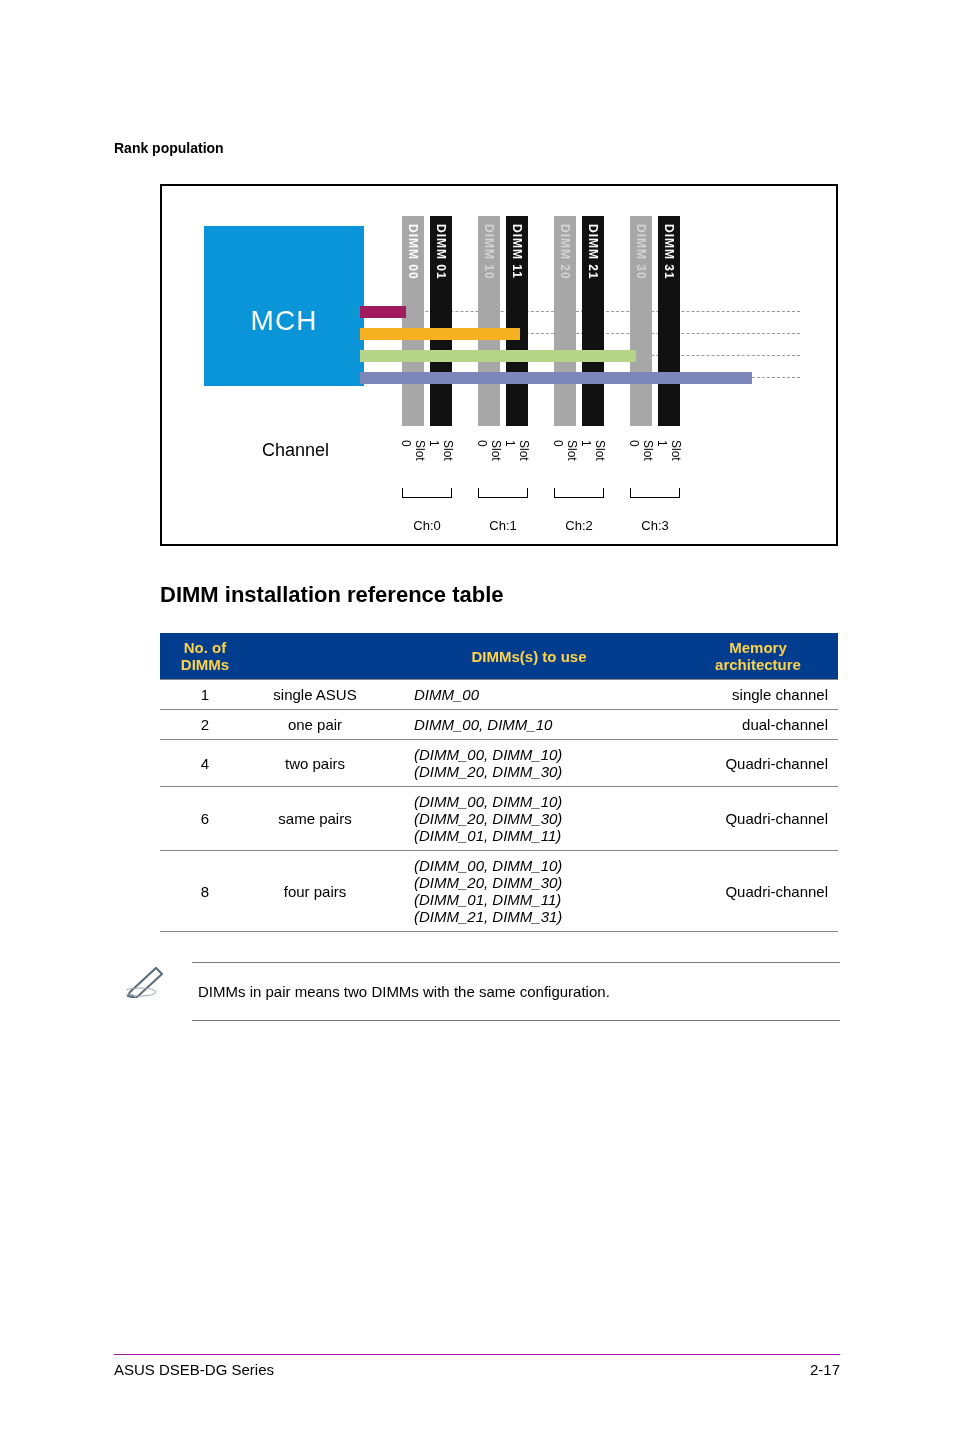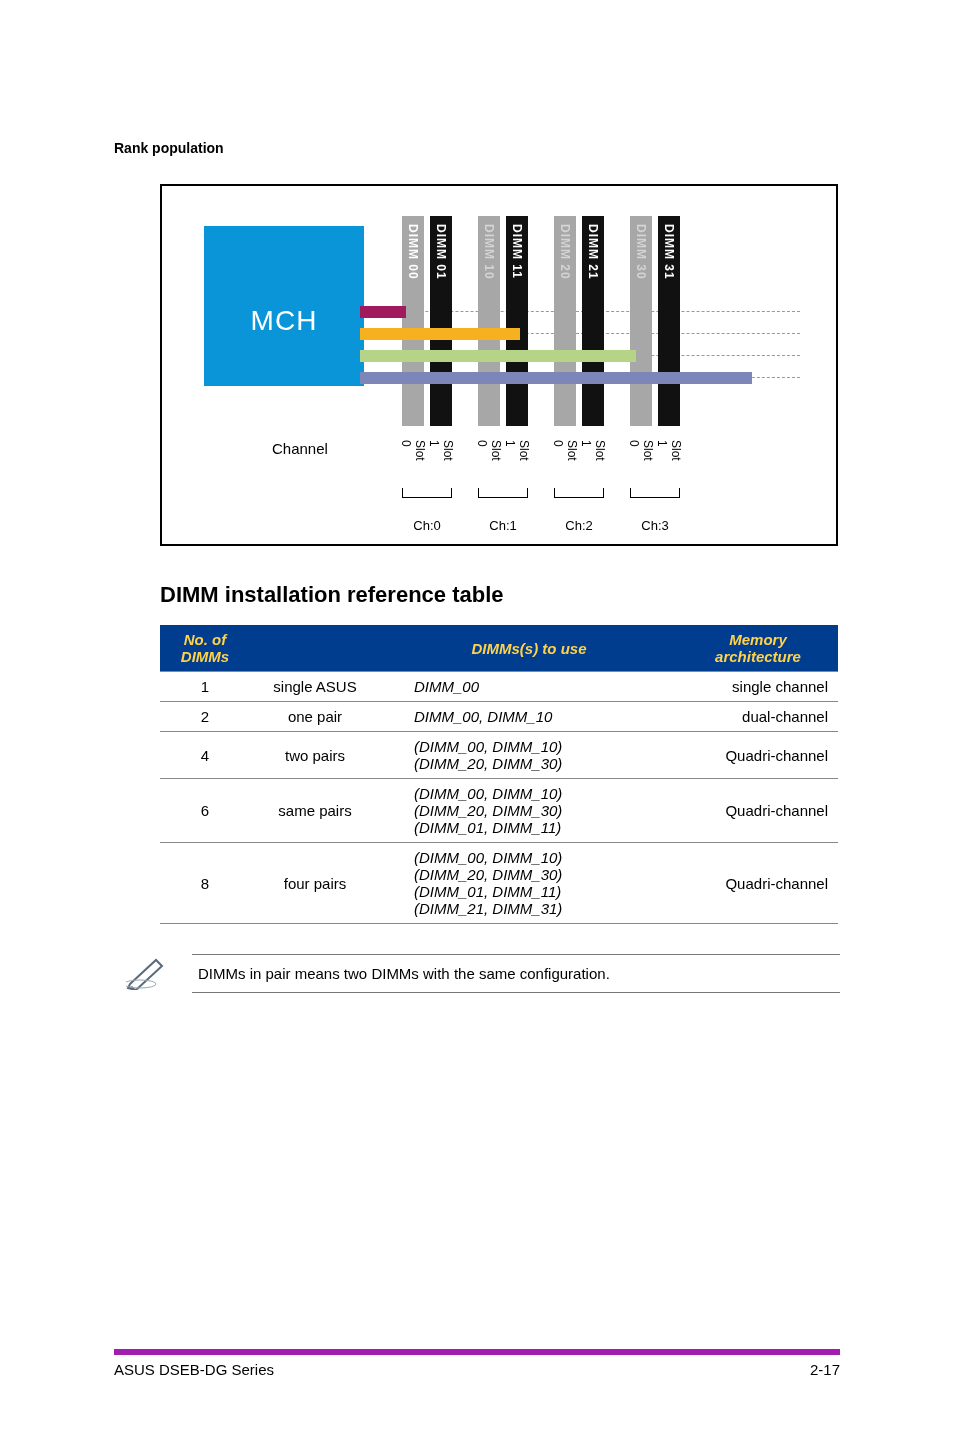--- a/index.html
+++ b/index.html
@@ -5,43 +5,43 @@
   * { box-sizing: border-box; margin: 0; padding: 0; }
   body {
     font-family: Arial, Helvetica, sans-serif;
     background: #fff;
     width: 954px;
     min-height: 1438px;
     padding: 140px 114px 0 114px;
     position: relative;
   }
   .h2 { font-size: 14px; font-weight: bold; margin-bottom: 28px; }
-  .h3 { font-size: 22px; font-weight: bold; margin: 8px 0 17px 0; }
+  .h3 { font-size: 22px; font-weight: bold; margin: 8px 0 25px 0; }
 
   
   .diagram-wrap { padding-left: 46px; margin-bottom: 36px; }
   .diagram {
     width: 678px;
     height: 362px;
     border: 2px solid #000;
     position: relative;
     background: #fff;
   }
   .mch {
     position: absolute;
     left: 42px; top: 40px;
     width: 160px; height: 160px;
     background: #0a95d9;
     display: flex; align-items: center; justify-content: center;
   }
   .mch-label { color: #fff; font-size: 28px; letter-spacing: 1px; margin-top: 29px; }
   .channel-label {
     position: absolute;
-    left: 110px; top: 254px;
-    font-size: 15px;
+    left: 100px; top: 254px;
+    font-size: 18px;
   }
   .bars {
     position: absolute;
     left: 198px; top: 120px;
     width: 440px;
   }
   .bar { height: 12px; margin-bottom: 10px; position: relative; }
   .bar::after { content:""; position:absolute; left:0; right:0; top:5px; height:0; border-top:1px dashed #999; z-index:0; }
   .bar-inner { height:12px; position:absolute; left:0; top:0; z-index:1; }
   .bar0 { background:#a21a5e; width:46px; }
@@ -82,21 +82,21 @@
     border-left:1px solid #000; border-right:1px solid #000; border-bottom:1px solid #000;
   }
 
   .faded .dimm { color:#d4d4d4; }
 
   
   .table-wrap { padding-left: 46px; }
   table { width: 678px; border-collapse: collapse; font-size: 15px; }
   thead th {
     background:#003d8f; color:#ffd24a; font-weight:bold;
-    padding: 6px 8px; text-align:center;font-style:italic;
+    padding: 6px 8px; text-align:center;
   }
   thead th:first-child { text-align:center; }
   tbody td {
     border-top:1px solid #888;
     padding: 6px 10px;
     text-align:center;
     vertical-align: middle;
   }
   tbody tr:last-child td { border-bottom:1px solid #888; }
   tbody td.slots-col { text-align:left; padding-left:34px;font-style:italic; }
@@ -110,29 +110,29 @@
   }
   .pencil-icon {
     width: 44px; height: 36px; flex-shrink:0;
     position:relative;
   }
   .pencil-icon svg { width:44px; height:36px; }
   .note-lines {
     flex:1;
     border-top:1px solid #777;
     border-bottom:1px solid #777;
-    padding:10px 6px;
+    padding:20px 6px;
     font-size:15px;
   }
 
   
   .footer {
     position:absolute;
     left:114px; right:114px; bottom:60px;
-    border-top:6px solid #a21caf;
+    border-top:1px solid #a21caf;
     padding-top:6px;
     display:flex; justify-content:space-between;
     font-size:15px;
   }
 </style>
 </head>
 <body>
 
 <h2 class="h2">Rank population</h2>
 

